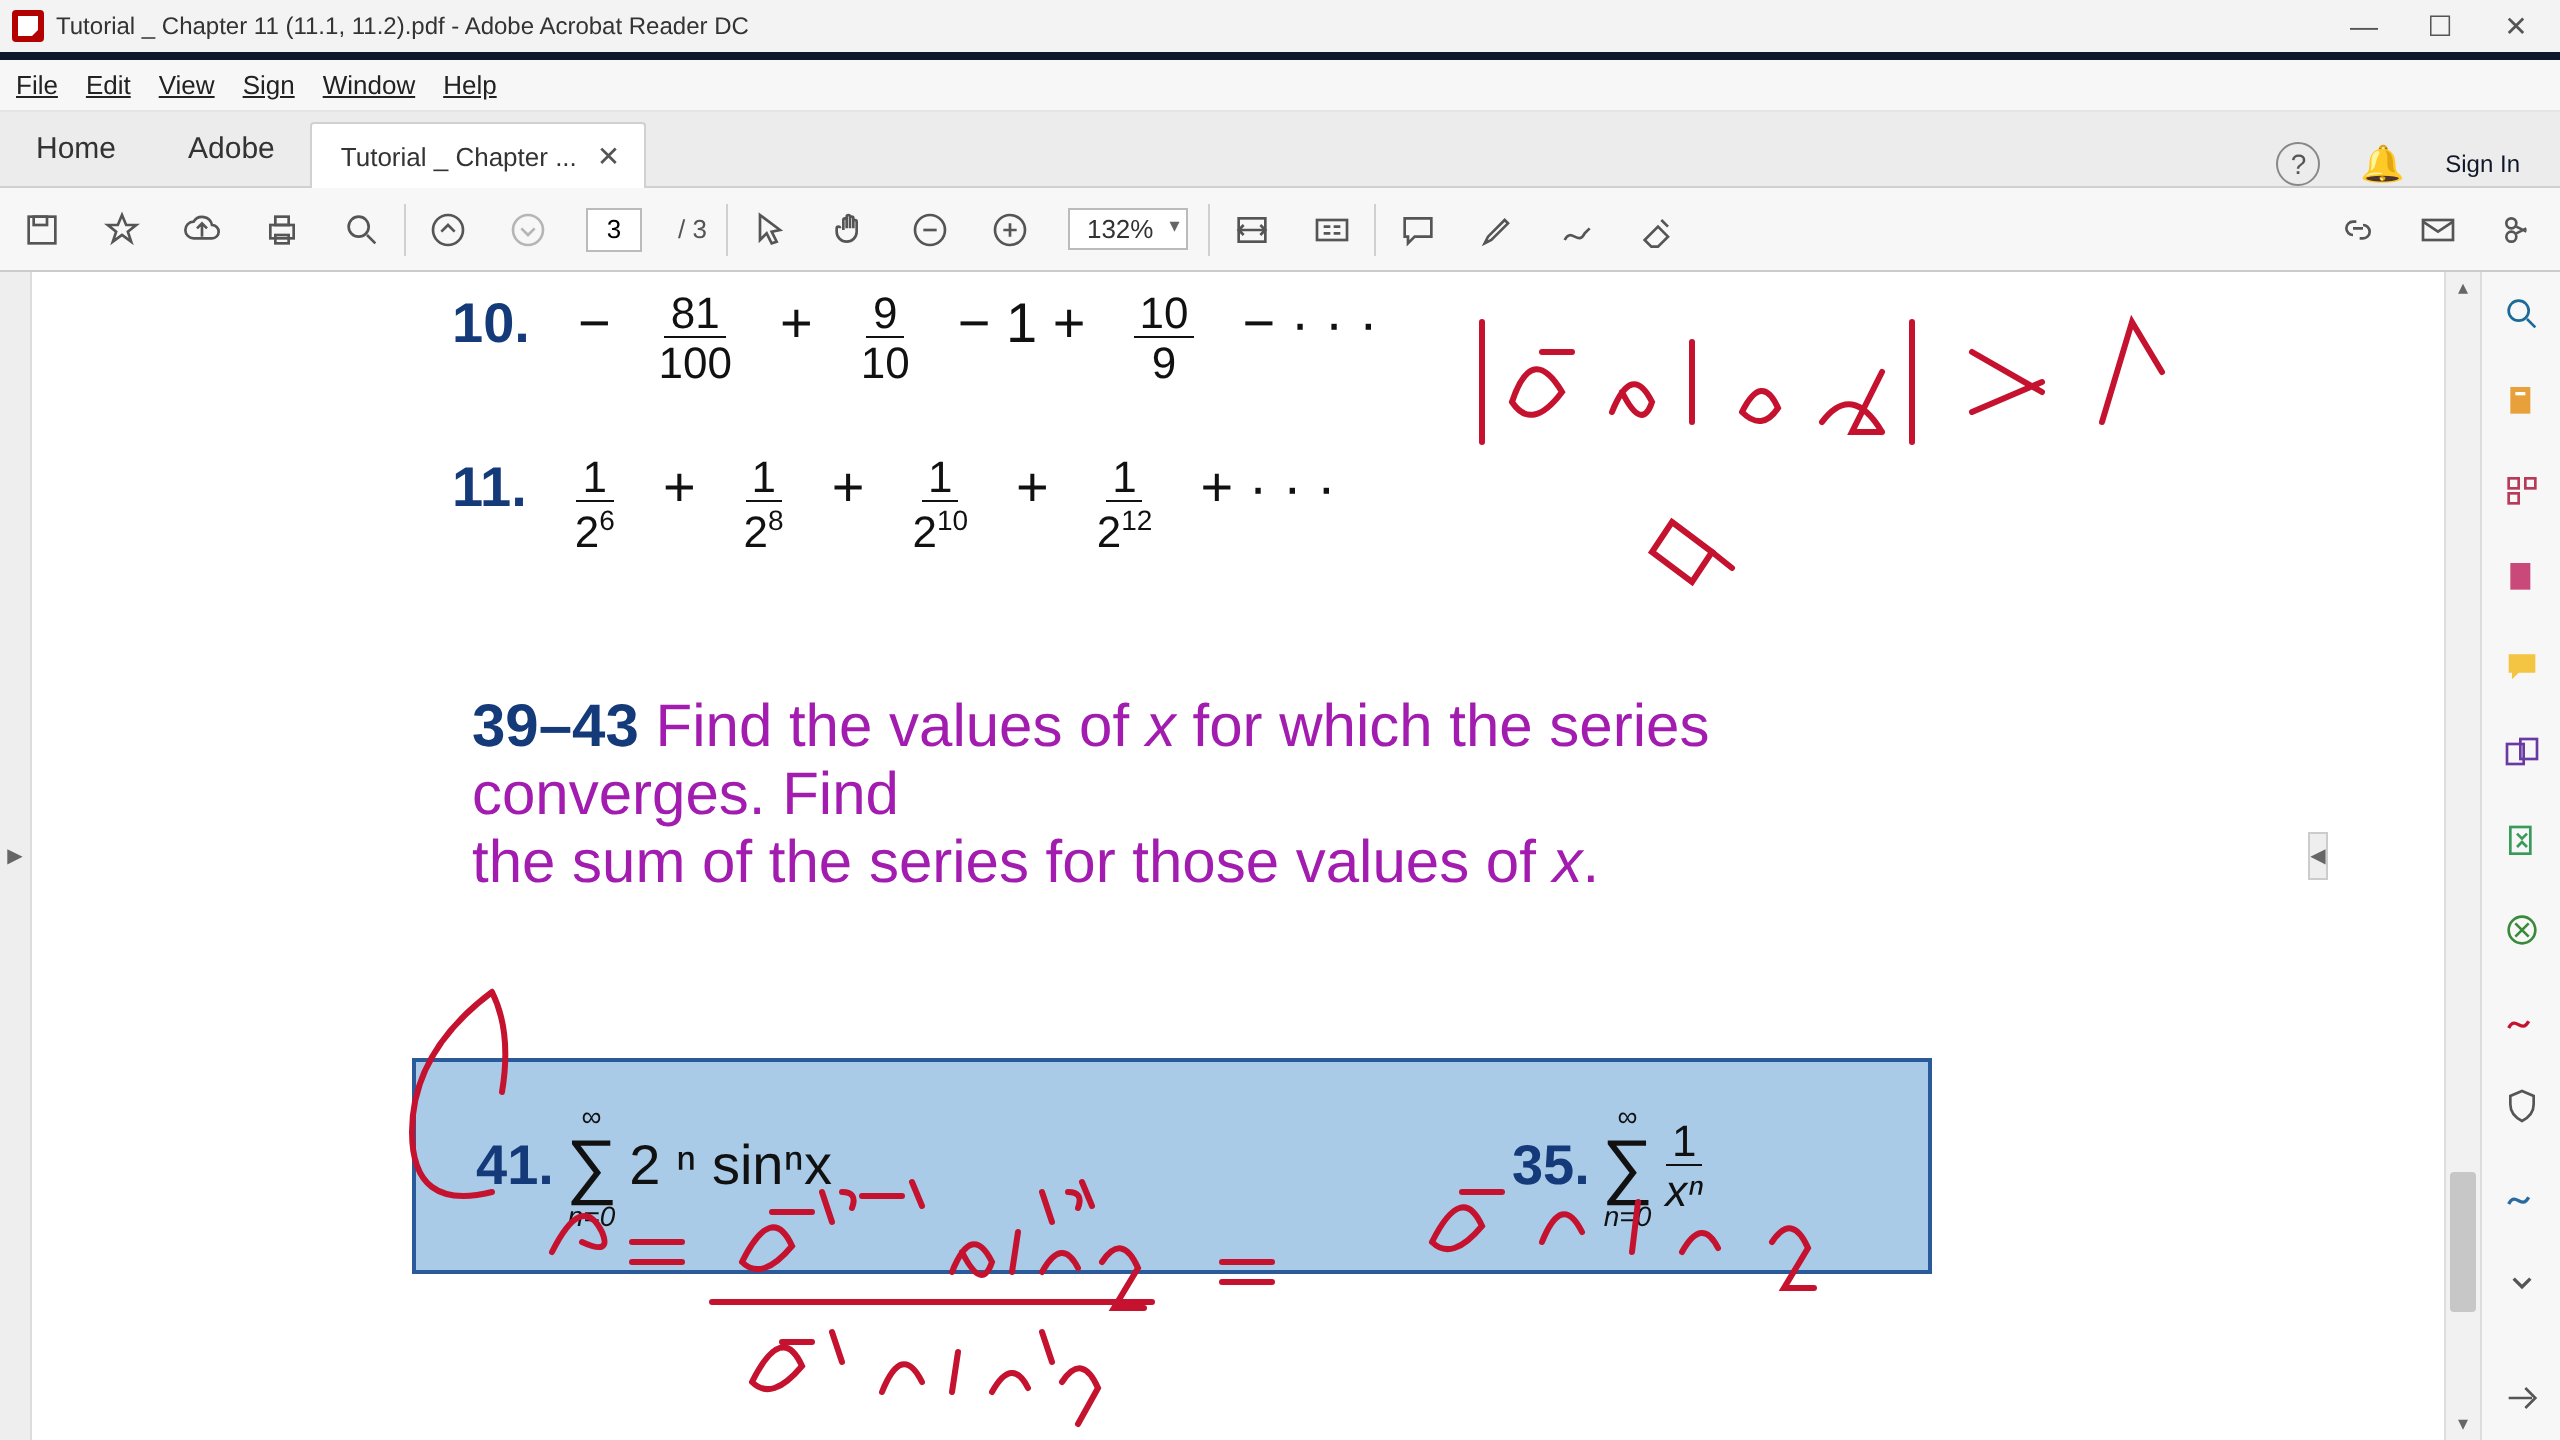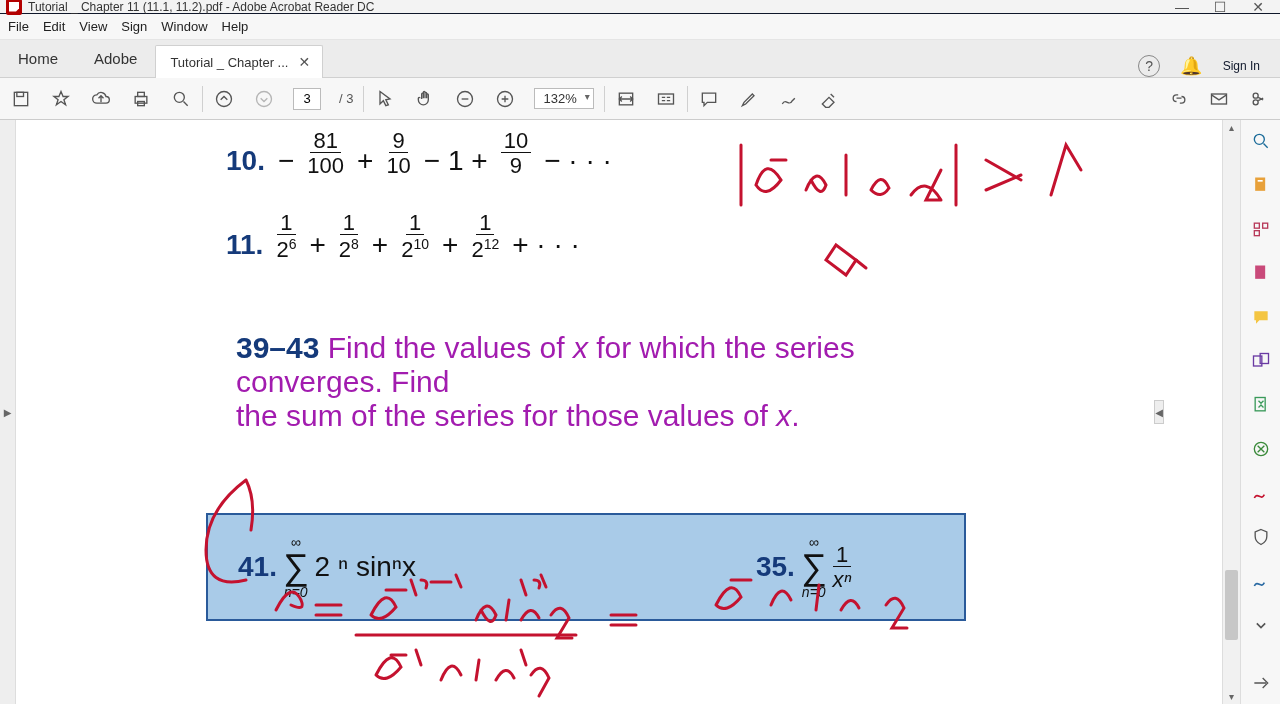--- a/index.html
+++ b/index.html
@@ -1,24 +1,24 @@
 <!DOCTYPE html>
 <html><head>
 <meta charset="utf-8">
 <style>
   * { box-sizing: border-box; margin: 0; padding: 0; font-family: "Segoe UI", Tahoma, sans-serif; }
   html, body { width: 1280px; height: 720px; overflow: hidden; background: #fff; }
   
-  .titlebar { height: 14px; background: #f3f3f3; border-bottom: 1px solid #0f172a; display: flex; align-items: center; padding: 0 6px; font-size: 12px; color: #333; }
+  .titlebar { height: 30px; background: #f3f3f3; border-bottom: 4px solid #0f172a; display: flex; align-items: center; padding: 0 6px; font-size: 12px; color: #333; }
   .titlebar .appicon { width: 16px; height: 16px; background: #b30000; margin-right: 6px; border-radius: 2px; position: relative; }
   .titlebar .appicon::after { content: ""; position: absolute; left: 3px; top: 3px; right: 3px; bottom: 3px; background: #fff; clip-path: polygon(0 0,100% 0,100% 70%,70% 100%,0 100%); }
   .titlebar .wincontrols { margin-left: auto; display: flex; gap: 18px; padding-right: 6px; }
   .wincontrols span { font-size: 14px; color: #555; cursor: default; display: inline-flex; width: 20px; justify-content: center; }
   
-  .menubar { height: 26px; background: #f7f7f7; border-bottom: 1px solid #e5e5e5; display: flex; align-items: center; padding: 0 8px; gap: 14px; font-size: 13px; color: #222; }
+  .menubar { height: 26px; background: #f7f7f7; border-bottom: 1px solid #e5e5e5; display: flex; align-items: center; padding: 0 8px; gap: 14px; font-size: 13px; color: #222; text-decoration: underline; }
   
   .tabbar { height: 38px; background: #ececec; border-bottom: 1px solid #d0d0d0; display: flex; align-items: flex-end; }
   .tabbar .hometab, .tabbar .toolstab { padding: 10px 18px; font-size: 15px; color: #333; }
   .tabbar .doctab { background: #fff; border: 1px solid #d0d0d0; border-bottom: none; padding: 8px 12px 8px 14px; font-size: 13px; color: #333; display: flex; align-items: center; gap: 10px; border-radius: 2px 2px 0 0; margin-bottom: -1px; }
   .tabbar .doctab .close { font-size: 14px; color: #555; }
   .tabbar .right { margin-left: auto; display: flex; align-items: center; gap: 20px; padding-right: 20px; }
   .tabbar .right .qmark { width: 22px; height: 22px; border: 1.5px solid #888; border-radius: 50%; display: flex; align-items: center; justify-content: center; font-size: 14px; color: #555; }
   .tabbar .right .bell { font-size: 18px; color: #888; }
   .tabbar .right .signin { font-size: 12px; color: #0f172a; }
   
@@ -31,21 +31,21 @@
   .toolbar .pagecount { font-size: 13px; color: #555; }
   .toolbar .zoom { border: 1px solid #bbb; padding: 2px 16px 2px 8px; font-size: 13px; color: #333; background: #fff; position: relative; }
   .toolbar .zoom::after { content: "▾"; position: absolute; right: 3px; top: 2px; font-size: 10px; color: #666; }
   .toolbar .right { margin-left: auto; display: flex; align-items: center; gap: 18px; }
   
   .main { height: 584px; display: flex; position: relative; }
   .leftgutter { width: 16px; background: #eee; border-right: 1px solid #ddd; display: flex; align-items: center; justify-content: center; }
   .leftgutter span { font-size: 10px; color: #666; }
   .docarea { flex: 1; background: #fff; position: relative; overflow: hidden; }
   .page { position: absolute; left: 10px; top: -10px; width: 1170px; background: #fff; font-family: "Times New Roman", serif; color: #111; }
-  .prob { font-size: 28px; display: flex; align-items: flex-end; gap: 13px; }
+  .prob { font-size: 28px; display: flex; align-items: flex-start; gap: 24px; }
   .prob .num { font-weight: bold; color: #153a7a; }
   .frac { display: inline-flex; flex-direction: column; align-items: center; font-size: 22px; line-height: 1; }
   .frac .top { border-bottom: 1.5px solid #111; padding: 0 3px; }
   .frac .bot { padding-top: 2px; }
   .section { font-size: 30px; color: #153a7a; }
   .section .rng { font-weight: bold; }
   .section .txt { color: #a21caf; }
   .highlightbox { border: 2px solid #2a5a9a; background: #a9cbe8; padding: 20px 30px; display: flex; gap: 340px; align-items: center; }
   .sumexpr { display: inline-flex; align-items: center; gap: 6px; font-size: 28px; }
   .sigma { display: inline-flex; flex-direction: column; align-items: center; font-size: 14px; line-height: 1; }

